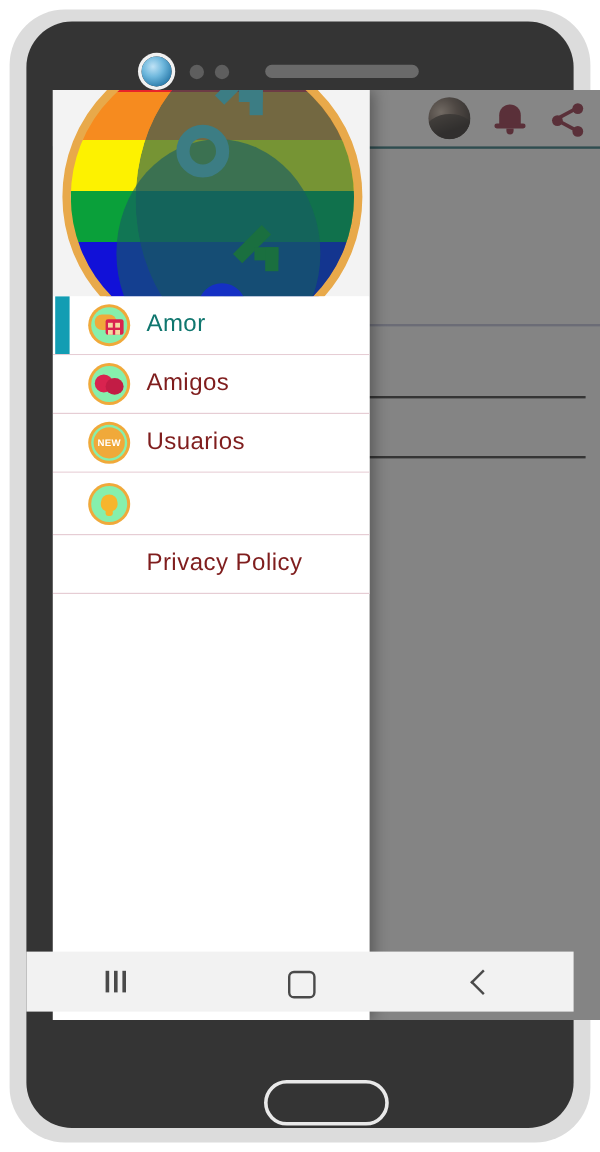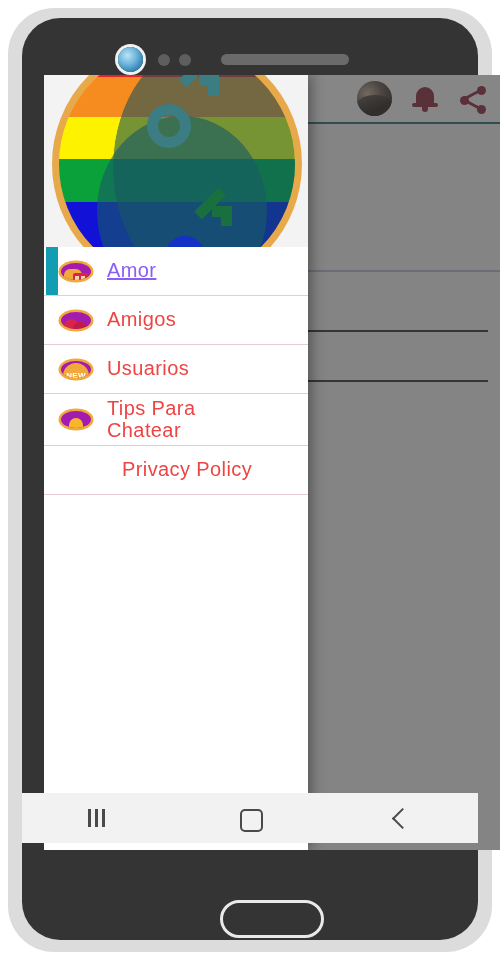--- a/index.html
+++ b/index.html
@@ -218,36 +218,36 @@
     background: #ffffff;
   }
   .drawer-item.tall { height: 52px; }
   .active-bar {
     position: absolute; left: 2px; top: 0;
     width: 12px; height: 100%;
     background: #139db3;
   }
   .item-icon {
     position: relative;
-    width: 30px; height: 17px;
-    margin-left: 17px;
+    width: 30px; height: 30px;
+    margin-left: 32px;
     border-radius: 50%;
-    background: #a21caf;
+    background: #86efac;
     box-shadow: 0 0 0 2.5px #f0a93a;
     flex: 0 0 auto;
     overflow: hidden;
   }
   .item-label {
     margin-left: 16px;
     font-size: 20px;
-    color: #ef4444;
+    color: #7f1d1d;
     letter-spacing: .4px;
     line-height: 1.08;
   }
-  .drawer-item.active .item-label { color: #8b5cf6; text-decoration: underline; }
+  .drawer-item.active .item-label { color: #0f766e; }
   .plain-item {
     display: flex; align-items: center;
     height: 49px;
     border-bottom: 1.2px solid #e6cdd4;
     background: #ffffff;
   }
   .plain-item .item-label { margin-left: 78px; }
 
   
   .g-bubble { position:absolute; left:3px; top:6px; width:18px; height:13px; background:#f0a93a; border-radius:6px 6px 2px 6px;}
@@ -402,24 +402,20 @@
             <span class="g-starburst">NEW</span>
           </span>
           <span class="item-label">Usuarios</span>
         </div>
 
 
         <div class="drawer-item tall">
           <span class="item-icon">
             <span class="g-bulb"></span>
           </span>
-          <span class="item-label">
-            <span>Tips Para</span><br>
-            <span>Chatear</span>
-          </span>
         </div>
 
 
         <div class="plain-item">
           <span class="item-label">Privacy Policy</span>
         </div>
       </div>
     </div>
 
     <div id="nav-bar" style="left:0; top:775px; width:456px;">

